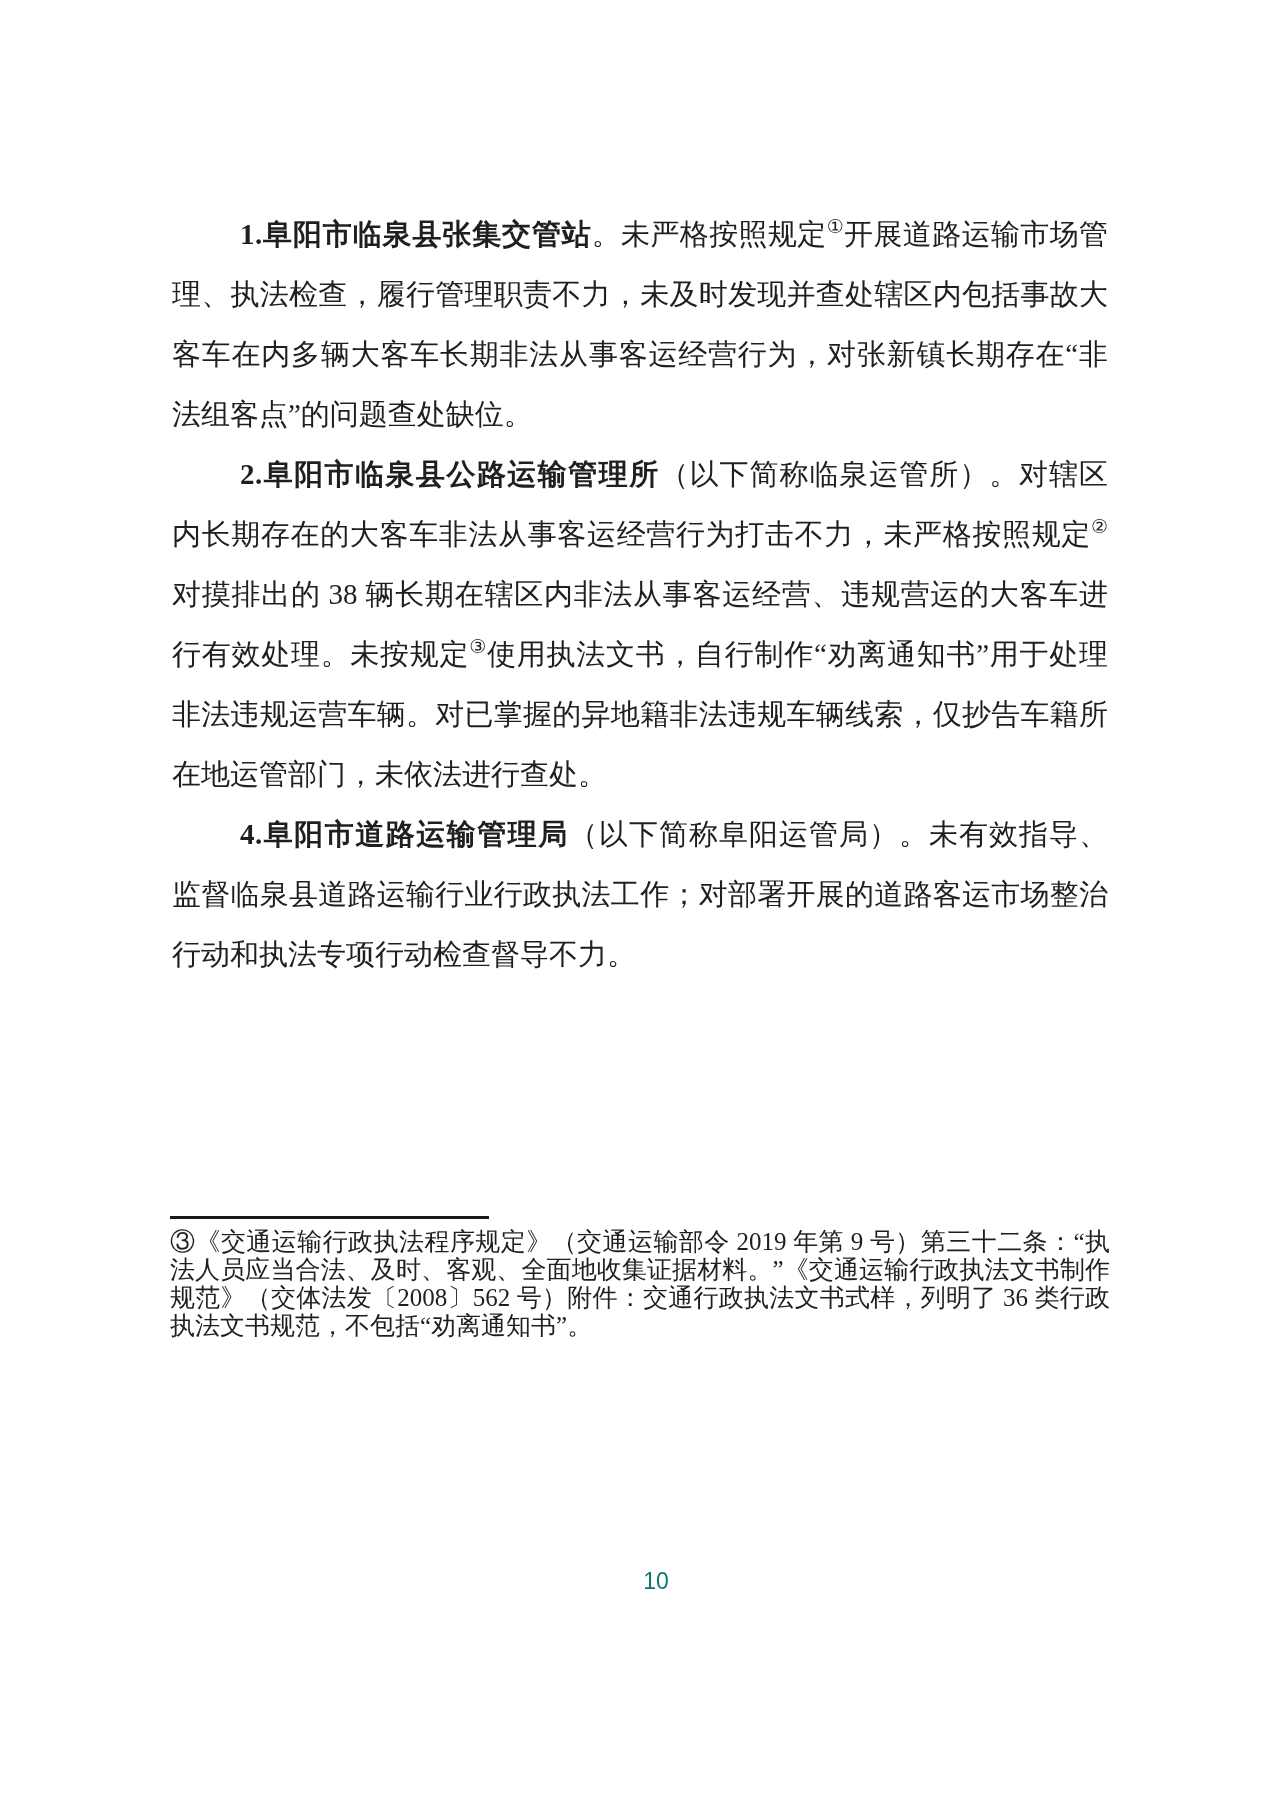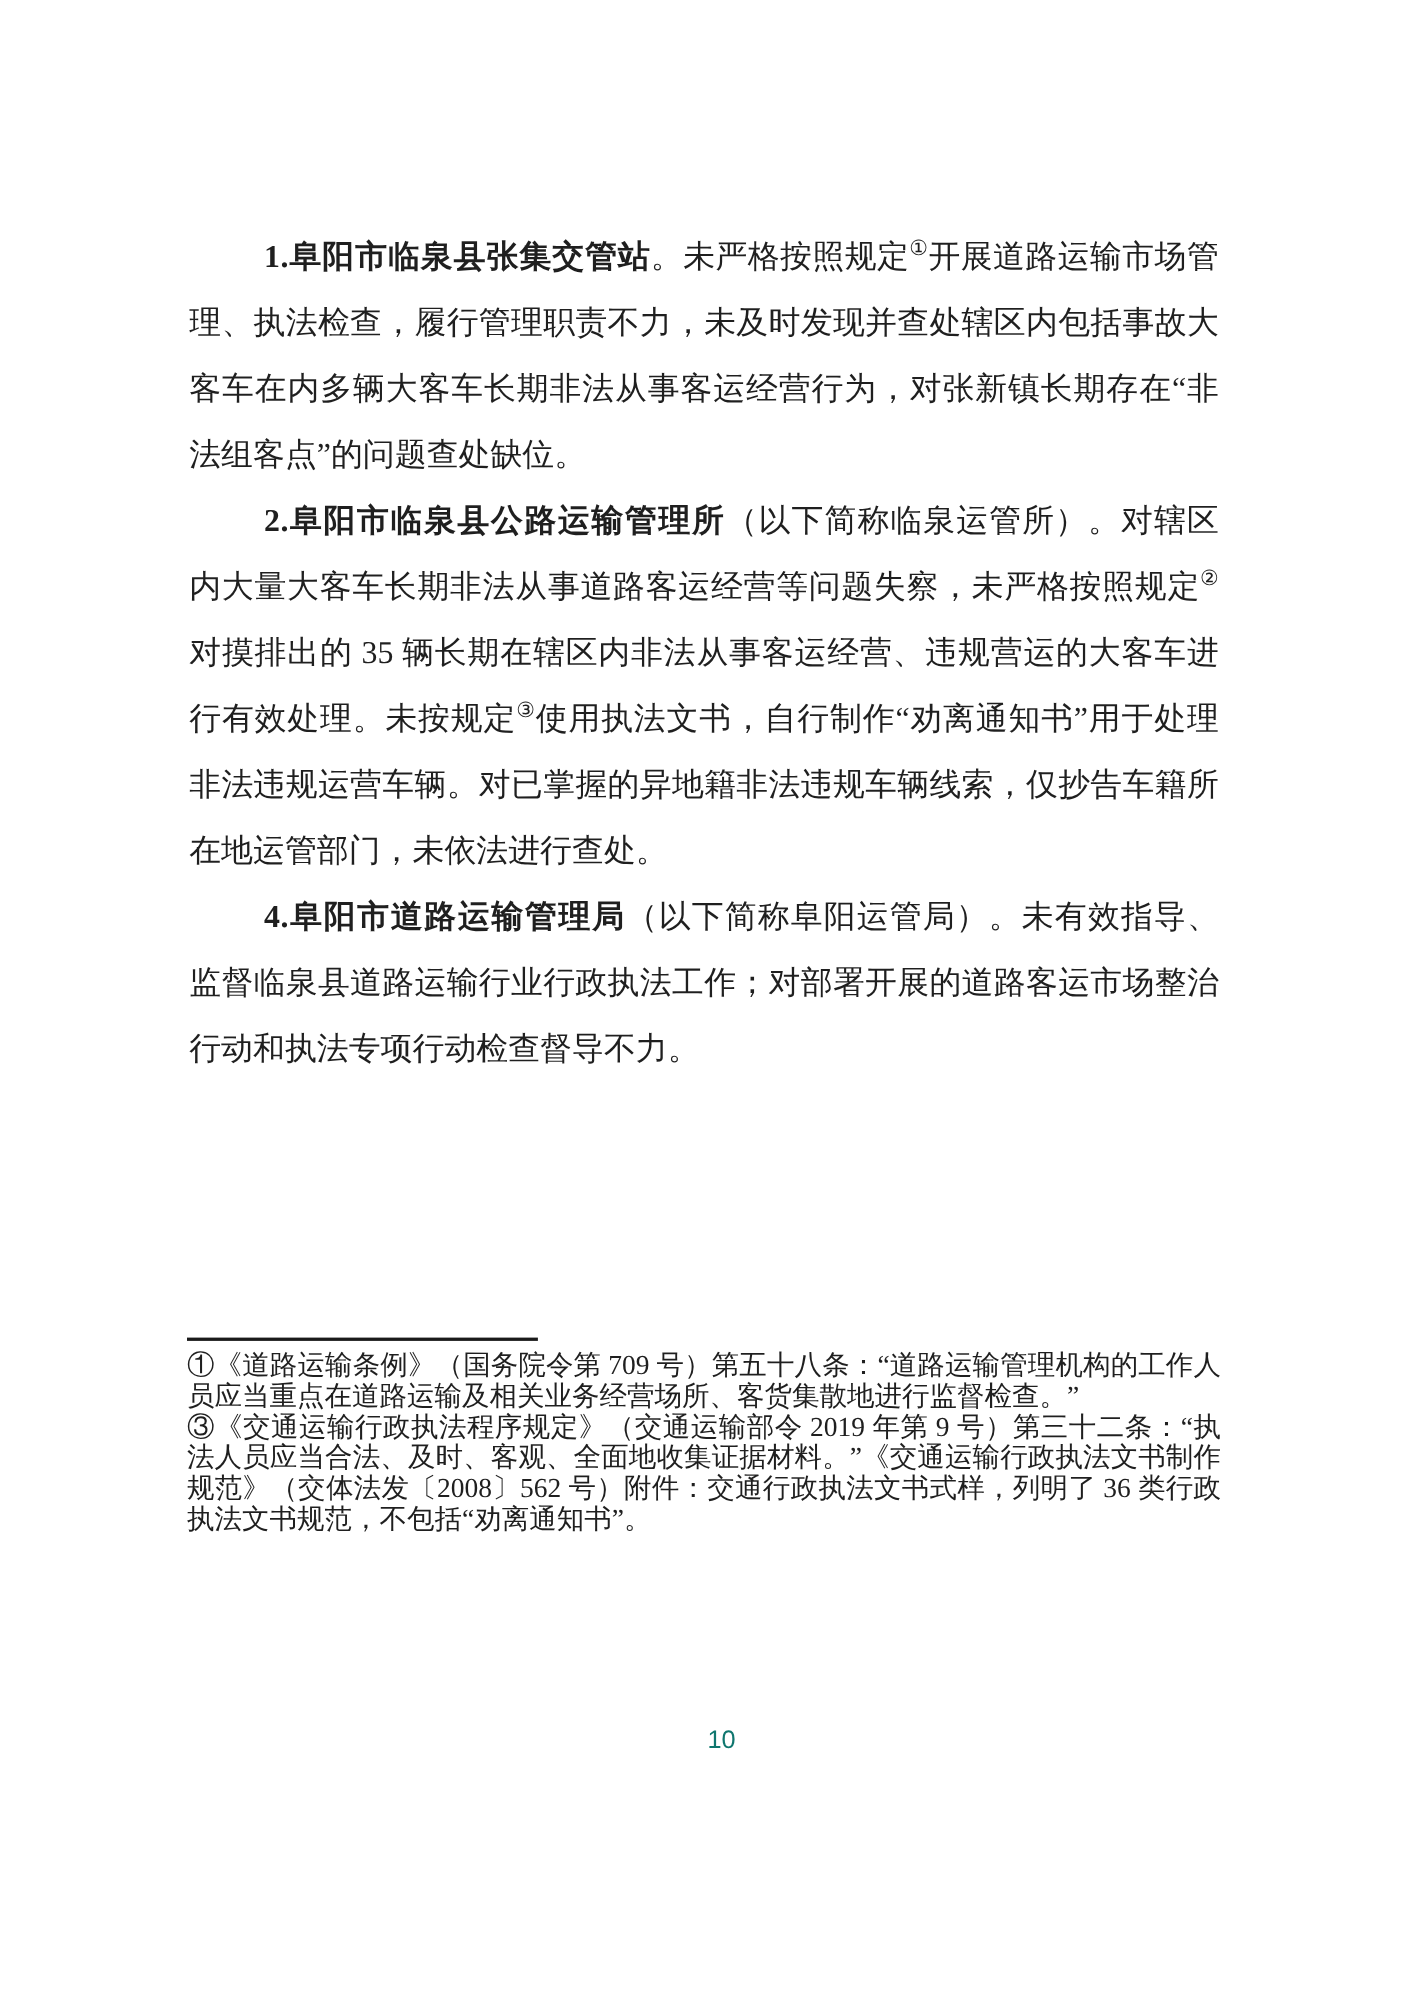--- a/index.html
+++ b/index.html
@@ -73,29 +73,28 @@
 </style>
 </head>
 <body>
 
 <div class="page">
 
   <div class="body-text">
 
     <p><b>1.阜阳市临泉县张集交管站</b><span>。未严格按照规定</span><sup class="fn-ref">①</sup><span>开展道路运输市场管理、执法检查，履行管理职责不力，未及时发现并查处辖区内包括事故大客车在内多辆大客车长期非法从事客运经营行为，对张新镇长期存在“非法组客点”的问题查处缺位。</span></p>
 
-    <p><b>2.阜阳市临泉县公路运输管理所</b><span>（以下简称临泉运管所）。对辖区内大量大客车长期非法从事道路客运经营等问题失察，未严格按照规定</span><sup class="fn-ref">②</sup><span>对摸排出的 35 辆长期在辖区内非法从事客运经营、违规营运的大客车进行有效处理。未按规定</span><sup class="fn-ref">③</sup><span>使用执法文书，自行制作“劝离通知书”用于处理非法违规运营车辆。对已掌握的异地籍非法违规车辆线索，仅抄告车籍所在地运管部门，未依法进行查处。</span></p>
+    <p><b>2.阜阳市临泉县公路运输管理所</b><span>（以下简称临泉运管所）。对辖区内长期存在的大客车非法从事客运经营行为打击不力，未严格按照规定</span><sup class="fn-ref">②</sup><span>对摸排出的 38 辆长期在辖区内非法从事客运经营、违规营运的大客车进行有效处理。未按规定</span><sup class="fn-ref">③</sup><span>使用执法文书，自行制作“劝离通知书”用于处理非法违规运营车辆。对已掌握的异地籍非法违规车辆线索，仅抄告车籍所在地运管部门，未依法进行查处。</span></p>
 
 
     <p><b>4.阜阳市道路运输管理局</b><span>（以下简称阜阳运管局）。未有效指导、监督临泉县道路运输行业行政执法工作；对部署开展的道路客运市场整治行动和执法专项行动检查督导不力。</span></p>
 
   </div>
 
   <div class="fn-sep"></div>
 
   <div class="footnotes">
-    <p><span>①</span><span>《道路运输条例》（国务院令第 709 号）第五十八条：“道路运输管理机构的工作人员应当重点在道路运输及相关业务经营场所、客货集散地进行监督检查。”</span></p>
     <p><span>③</span><span>《交通运输行政执法程序规定》（交通运输部令 2019 年第 9 号）第三十二条：“执法人员应当合法、及时、客观、全面地收集证据材料。”《交通运输行政执法文书制作规范》（交体法发〔2008〕562 号）附件：交通行政执法文书式样，列明了 36 类行政执法文书规范，不包括“劝离通知书”。</span></p>
   </div>
 
   <div class="page-number">10</div>
 
 </div>
 
 </body></html>

